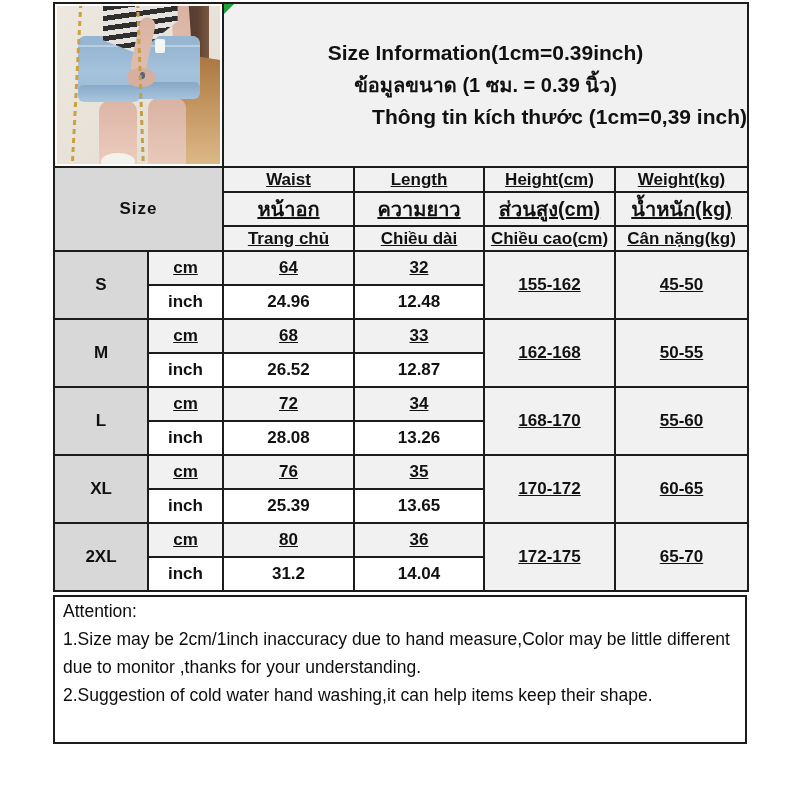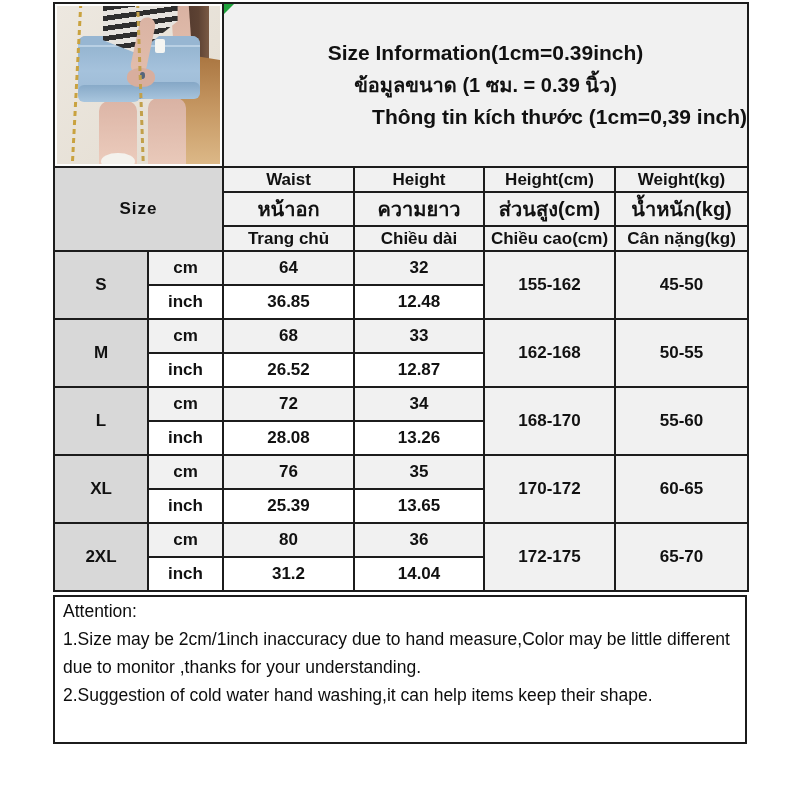--- a/index.html
+++ b/index.html
@@ -6,21 +6,21 @@
   html,body { width:800px; height:800px; background:#fff; }
   body { font-family:"Liberation Sans","DejaVu Sans",sans-serif; color:#111; }
   #page { position:relative; width:800px; height:800px; background:#fff; overflow:hidden; }
   .content { position:absolute; left:53px; top:2px; width:582px; }
 
   table.size-table { border-collapse:collapse; table-layout:fixed; width:694px; }
   table.size-table td {
     border:2px solid #1c1c1c; text-align:center; vertical-align:middle;
     font-weight:700; font-size:17px; background:#fff; overflow:hidden;
   }
-  .shade  { background:#f1f1f1 !important; }
+  .shade  { background:#f1f1f1 !important;text-decoration:underline; }
   .gray   { background:#d8d8d8 !important; }
 
   
   .c-photo { height:164px; padding:2px; background:#fdfdfc !important; }
   .c-title { position:relative; background:#f1f1f1 !important; }
   .c-title .t-en { font-size:21px; font-weight:700; line-height:32px; }
   .c-title .t-th { font-size:20px; font-weight:700; line-height:32px; }
   .c-title .t-vi { font-size:21px; font-weight:700; line-height:32px;text-align:right; }
   .corner-flag { position:absolute; top:0; left:0; width:0; height:0;
     border-top:10px solid #1fa23d; border-right:10px solid transparent; }
@@ -127,21 +127,21 @@
           <span class="corner-flag"></span>
           <div class="t-en">Size Information(1cm=0.39inch)</div>
           <div class="t-th">ข้อมูลขนาด (1 ซม. = 0.39 นิ้ว)</div>
           <div class="t-vi">Thông tin kích thước (1cm=0,39 inch)</div>
         </td>
       </tr>
 
       <tr class="row-h">
         <td class="c-sizehead gray" rowspan="3" colspan="2">Size</td>
         <td class="shade">Waist</td>
-        <td class="shade">Height</td>
+        <td class="shade">Length</td>
         <td class="shade">Height(cm)</td>
         <td class="shade">Weight(kg)</td>
       </tr>
       <tr class="row-h">
         <td class="shade th-lab">หน้าอก</td>
         <td class="shade th-lab">ความยาว</td>
         <td class="shade th-lab">ส่วนสูง(cm)</td>
         <td class="shade th-lab">น้ำหนัก(kg)</td>
       </tr>
       <tr class="row-h">
@@ -154,21 +154,21 @@
       <tr class="row-cm">
         <td class="gray" rowspan="2">S</td>
         <td class="shade">cm</td>
         <td class="shade">64</td>
         <td class="shade">32</td>
         <td class="shade c-range" rowspan="2">155-162</td>
         <td class="shade c-range" rowspan="2">45-50</td>
       </tr>
       <tr class="row-inch">
         <td>inch</td>
-        <td>36.85</td>
+        <td>24.96</td>
         <td>12.48</td>
       </tr>
 
       <tr class="row-cm">
         <td class="gray" rowspan="2">M</td>
         <td class="shade">cm</td>
         <td class="shade">68</td>
         <td class="shade">33</td>
         <td class="shade c-range" rowspan="2">162-168</td>
         <td class="shade c-range" rowspan="2">50-55</td>

